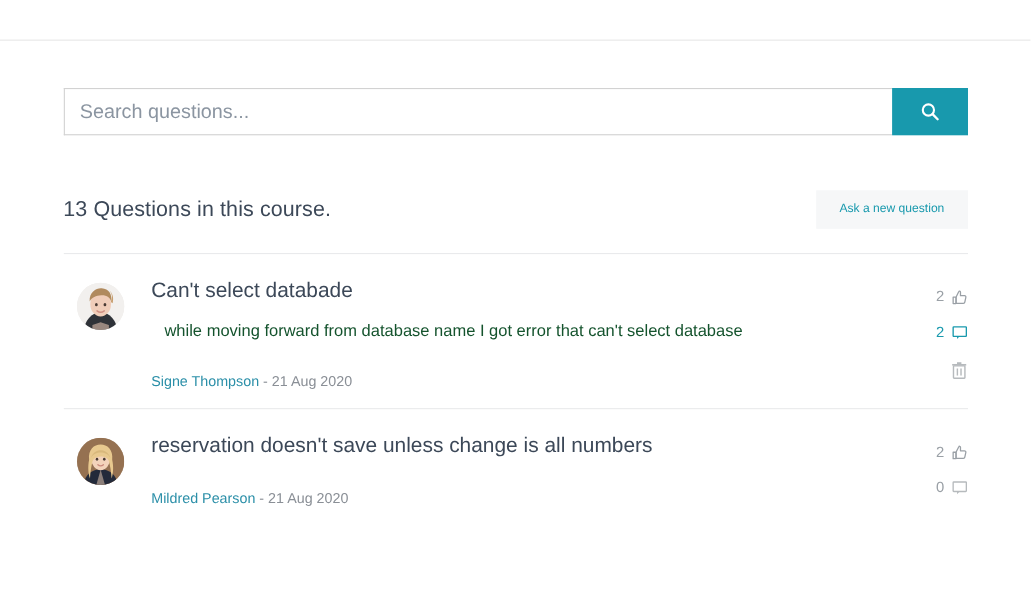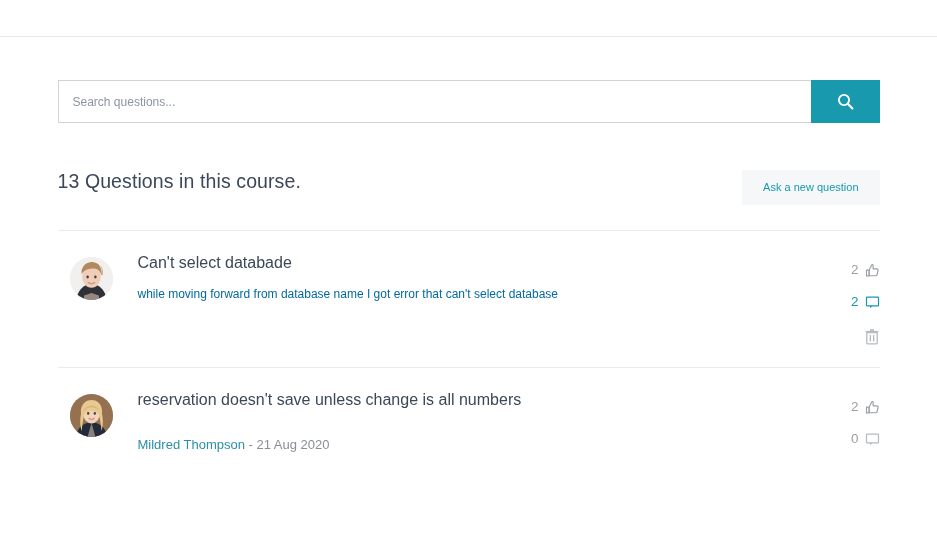--- a/index.html
+++ b/index.html
@@ -41,21 +41,21 @@
     width: 822px;
     height: 43px;
   }
   .search-input {
     flex: 1 1 auto;
     height: 43px;
     border: 1px solid #d2d2d2;
     border-right: none;
     background: #ffffff;
     padding: 0 14px;
-    font-size: 12px;
+    font-size: 18px;
     font-family: "Liberation Sans", "DejaVu Sans", sans-serif;
     color: #55606e;
     outline: none;
   }
   .search-input::placeholder {
     color: #8b95a1;
     opacity: 1;
   }
   .search-btn {
     width: 69px;
@@ -66,21 +66,21 @@
     display: flex;
     align-items: center;
     justify-content: center;
     padding: 0;
   }
   .search-btn svg { display: block; }
 
   
   .head-row {
     display: flex;
-    align-items: flex-start;
+    align-items: center;
     justify-content: space-between;
     margin-top: 47px;
     height: 40px;
     gap: 20px;
   }
   .head-title {
     font-size: 19.5px;
     color: #3c4858;
     font-weight: normal;
     margin: 0;
@@ -121,31 +121,31 @@
     background: #efeeec;
   }
   .avatar svg { display: block; }
 
   .q-body {
     flex: 1 1 auto;
     padding-right: 20px;
     min-width: 0;
   }
   .q-title {
-    font-size: 16px;
+    font-size: 19px;
     color: #3c4858;
     margin: 0 0 12px 0;
     font-weight: normal;
     line-height: 1.25;
   }
   .q-text {
-    font-size: 12px;
-    color: #0369a1;
+    font-size: 15px;
+    color: #14532d;
     line-height: 1.55;
-    margin: 0;
+    margin: 12px;
     max-width: 660px;
   }
   .q-meta {
     margin-top: 28px;
     font-size: 13px;
     line-height: 1;
   }
   .q-author {
     color: #2b8fa8;
     text-decoration: none;
@@ -223,20 +223,23 @@
               <ellipse cx="17.6" cy="20" rx="1.25" ry="1.45" fill="#4a3b34"></ellipse>
               <ellipse cx="25.4" cy="20" rx="1.25" ry="1.45" fill="#4a3b34"></ellipse>
               <path d="M18.2 25.6 Q21.5 28.2 24.8 25.6" stroke="#cf8f83" stroke-width="1.3" fill="none" stroke-linecap="round"></path>
               <path d="M21.5 30.8 L21.5 36 L14 38.5 L14 43 L29 43 L29 38.5 L21.5 36 Z" fill="#f0cdb9" opacity=".55"></path>
             </svg>
           </div>
         </div>
         <div class="q-body">
           <h3 class="q-title">Can't select databade</h3>
           <p class="q-text">while moving forward from database name I got error that can't select database</p>
+          <div class="q-meta">
+            <span class="q-author">Signe Thompson</span><span class="q-date"> - </span><span class="q-date">21 Aug 2020</span>
+          </div>
         </div>
         <div class="q-stats">
           <div class="stat gray">
             <span class="stat-num">2</span>
             <span>
               <svg width="15" height="15" viewBox="0 0 16 16">
                 <path d="M4.6 7.2 L7.1 2.2 C7.4 1.5 8.6 1.7 8.7 2.6 L8.7 6.2 L12.6 6.2 C13.5 6.2 14.1 7 13.9 7.8 L12.9 12.4 C12.8 13.1 12.2 13.6 11.5 13.6 L4.6 13.6 Z M1.6 7.6 L4.2 7.6 L4.2 13.8 L1.6 13.8 Z" fill="none" stroke="#9aa0a6" stroke-width="1.25" stroke-linejoin="round"></path>
               </svg>
             </span>
           </div>
@@ -276,21 +279,21 @@
               <ellipse cx="18.2" cy="19.4" rx="1.15" ry="1.35" fill="#4a3b34"></ellipse>
               <ellipse cx="24.8" cy="19.4" rx="1.15" ry="1.35" fill="#4a3b34"></ellipse>
               <path d="M19 24.4 Q21.5 26.6 24 24.4" stroke="#c98a7c" stroke-width="1.2" fill="none" stroke-linecap="round"></path>
               <path d="M21.5 29 L17.5 43 L25.5 43 Z" fill="#f3d3ba" opacity=".5"></path>
             </svg>
           </div>
         </div>
         <div class="q-body">
           <h3 class="q-title">reservation doesn't save unless change is all numbers</h3>
           <div class="q-meta">
-            <span class="q-author">Mildred Thompson</span><span class="q-date"> - </span><span class="q-date">21 Aug 2020</span>
+            <span class="q-author">Mildred Pearson</span><span class="q-date"> - </span><span class="q-date">21 Aug 2020</span>
           </div>
         </div>
         <div class="q-stats">
           <div class="stat gray">
             <span class="stat-num">2</span>
             <span>
               <svg width="15" height="15" viewBox="0 0 16 16">
                 <path d="M4.6 7.2 L7.1 2.2 C7.4 1.5 8.6 1.7 8.7 2.6 L8.7 6.2 L12.6 6.2 C13.5 6.2 14.1 7 13.9 7.8 L12.9 12.4 C12.8 13.1 12.2 13.6 11.5 13.6 L4.6 13.6 Z M1.6 7.6 L4.2 7.6 L4.2 13.8 L1.6 13.8 Z" fill="none" stroke="#9aa0a6" stroke-width="1.25" stroke-linejoin="round"></path>
               </svg>
             </span>

